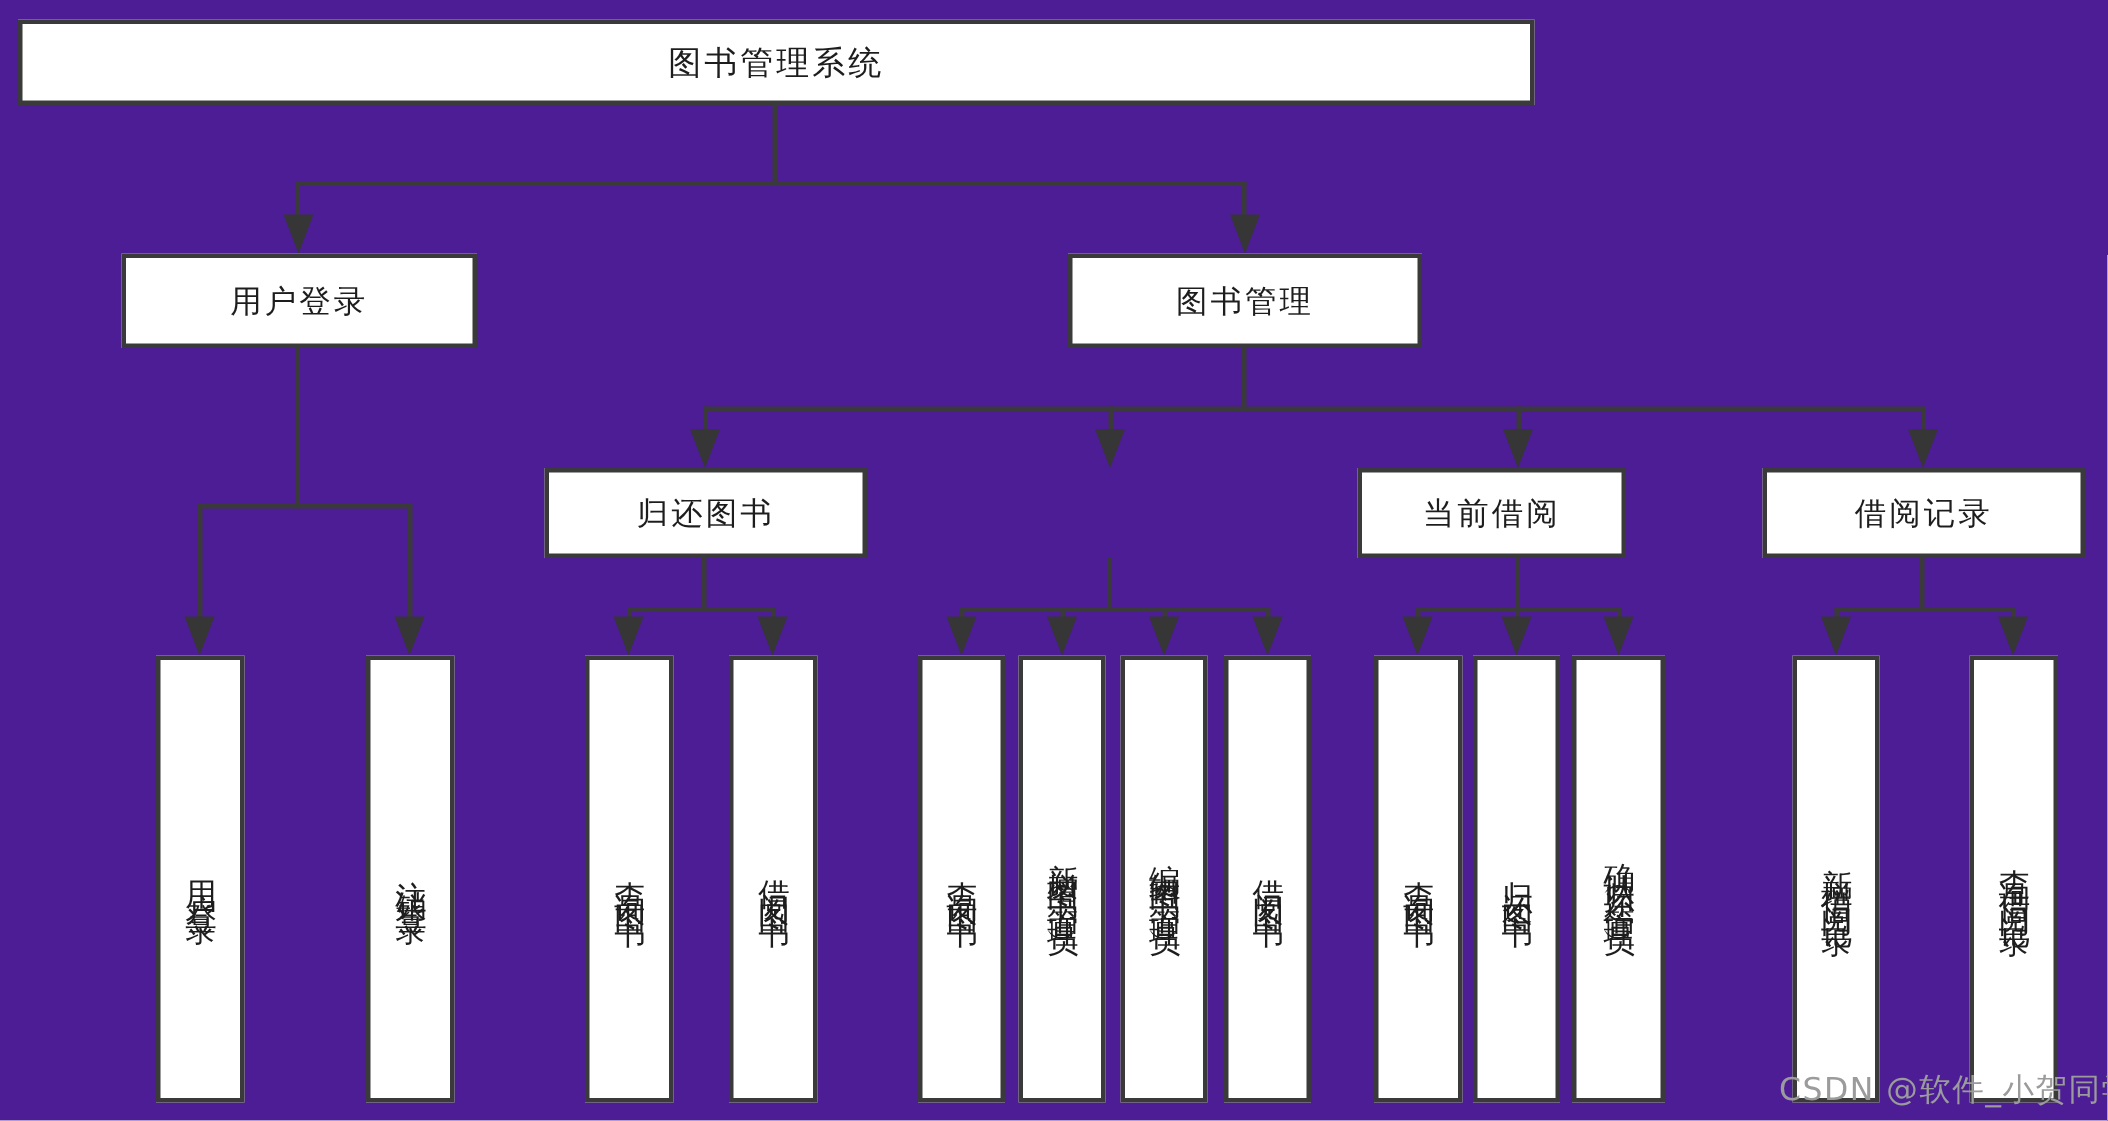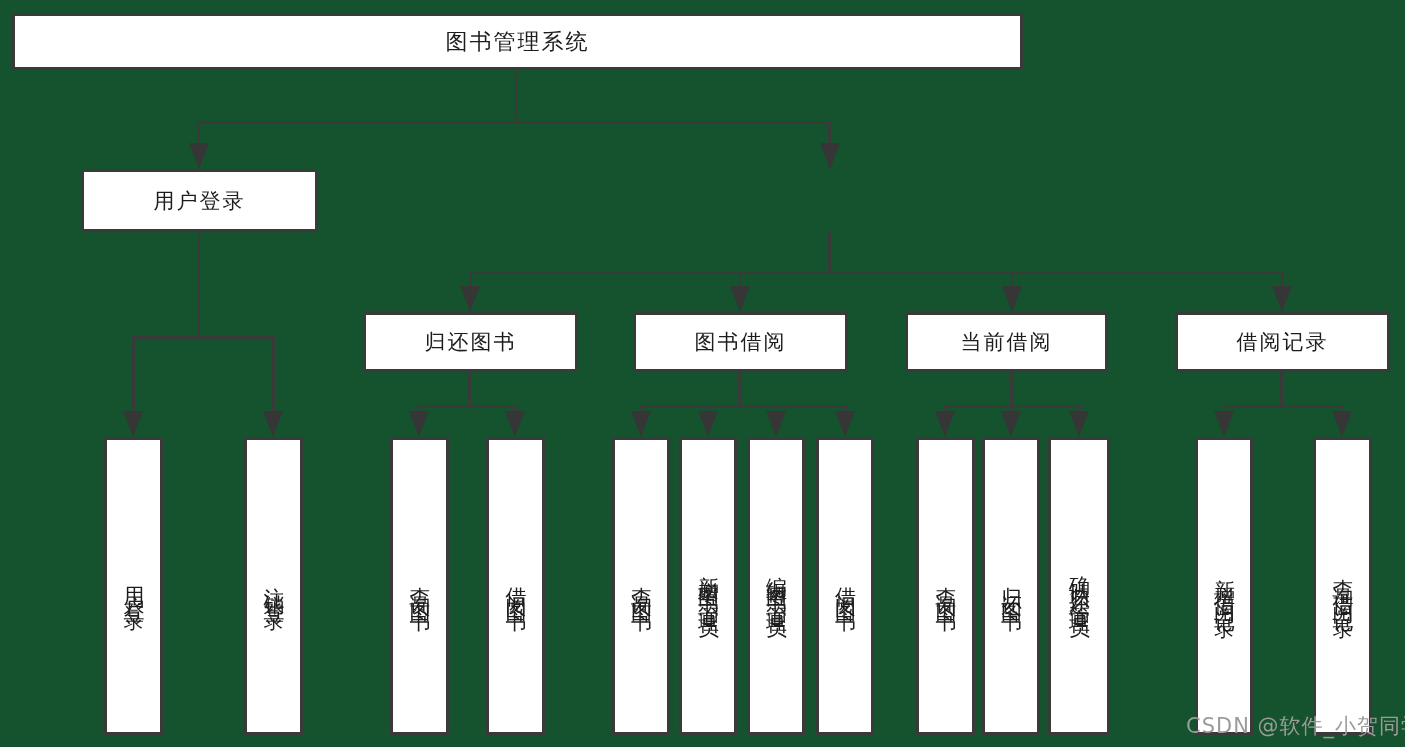--- a/index.html
+++ b/index.html
@@ -1,20 +1,20 @@
 <!DOCTYPE html>
 <html><head>
 <meta charset="utf-8">
 <style>
   html, body { margin: 0; padding: 0; background: #ffffff; }
   .canvas {
     position: relative;
     width: 1405px;
     height: 747px;
-    background: #14532d;
+    background: #4c1d95;
     font-family: "DejaVu Sans", "Liberation Sans", sans-serif;
     color: #1d1d1d;
     overflow: hidden;
   }
   .box {
     position: absolute;
     box-sizing: border-box;
     background: #ffffff;
     border: 3px solid #3a3a3a;
     display: flex;
@@ -71,20 +71,23 @@
   <div class="vl" style="left:515px; top:70px; height:54px;"></div>
   <div class="hl" style="left:198px; top:121px; width:633px;"></div>
   <div class="vl" style="left:197px; top:121px; height:26px;"></div>
   <div class="ah" style="left:189px; top:143px;"></div>
   <div class="vl" style="left:828px; top:121px; height:26px;"></div>
   <div class="ah" style="left:820px; top:143px;"></div>
 
   <div class="box" style="left:81px; top:169px; width:237px; height:63px;">
     <span>用户登录</span>
   </div>
+  <div class="box" style="left:712px; top:169px; width:236px; height:63px;">
+    <span>图书管理</span>
+  </div>
 
   <div class="vl" style="left:197px; top:232px; height:107px;"></div>
   <div class="hl" style="left:132px; top:336px; width:142px;"></div>
   <div class="vl" style="left:132px; top:336px; height:79px;"></div>
   <div class="ah" style="left:123px; top:411px;"></div>
   <div class="vl" style="left:272px; top:336px; height:79px;"></div>
   <div class="ah" style="left:263px; top:411px;"></div>
 
   <div class="vl" style="left:828px; top:232px; height:42px;"></div>
   <div class="hl" style="left:469px; top:271px; width:814px;"></div>
@@ -93,24 +96,21 @@
   <div class="vl" style="left:739px; top:271px; height:19px;"></div>
   <div class="ah" style="left:730px; top:286px;"></div>
   <div class="vl" style="left:1011px; top:271px; height:19px;"></div>
   <div class="ah" style="left:1002px; top:286px;"></div>
   <div class="vl" style="left:1281px; top:271px; height:19px;"></div>
   <div class="ah" style="left:1272px; top:286px;"></div>
 
   <div class="box" style="left:363px; top:312px; width:215px; height:60px;">
     <span>归还图书</span>
   </div>
-  <div class="box" style="left:633px; top:312px; width:215px; height:60px;">
-    <span>图书借阅</span>
-  </div>
-  <div class="box" style="left:905px; top:312px; width:203px; height:60px;">
+  <div class="box" style="left:905px; top:312px; width:179px; height:60px;">
     <span>当前借阅</span>
   </div>
   <div class="box" style="left:1175px; top:312px; width:215px; height:60px;">
     <span>借阅记录</span>
   </div>
 
   <div class="vl" style="left:468px; top:372px; height:36px;"></div>
   <div class="hl" style="left:418px; top:405px; width:98px;"></div>
   <div class="vl" style="left:418px; top:405px; height:10px;"></div>
   <div class="ah" style="left:409px; top:411px;"></div>

